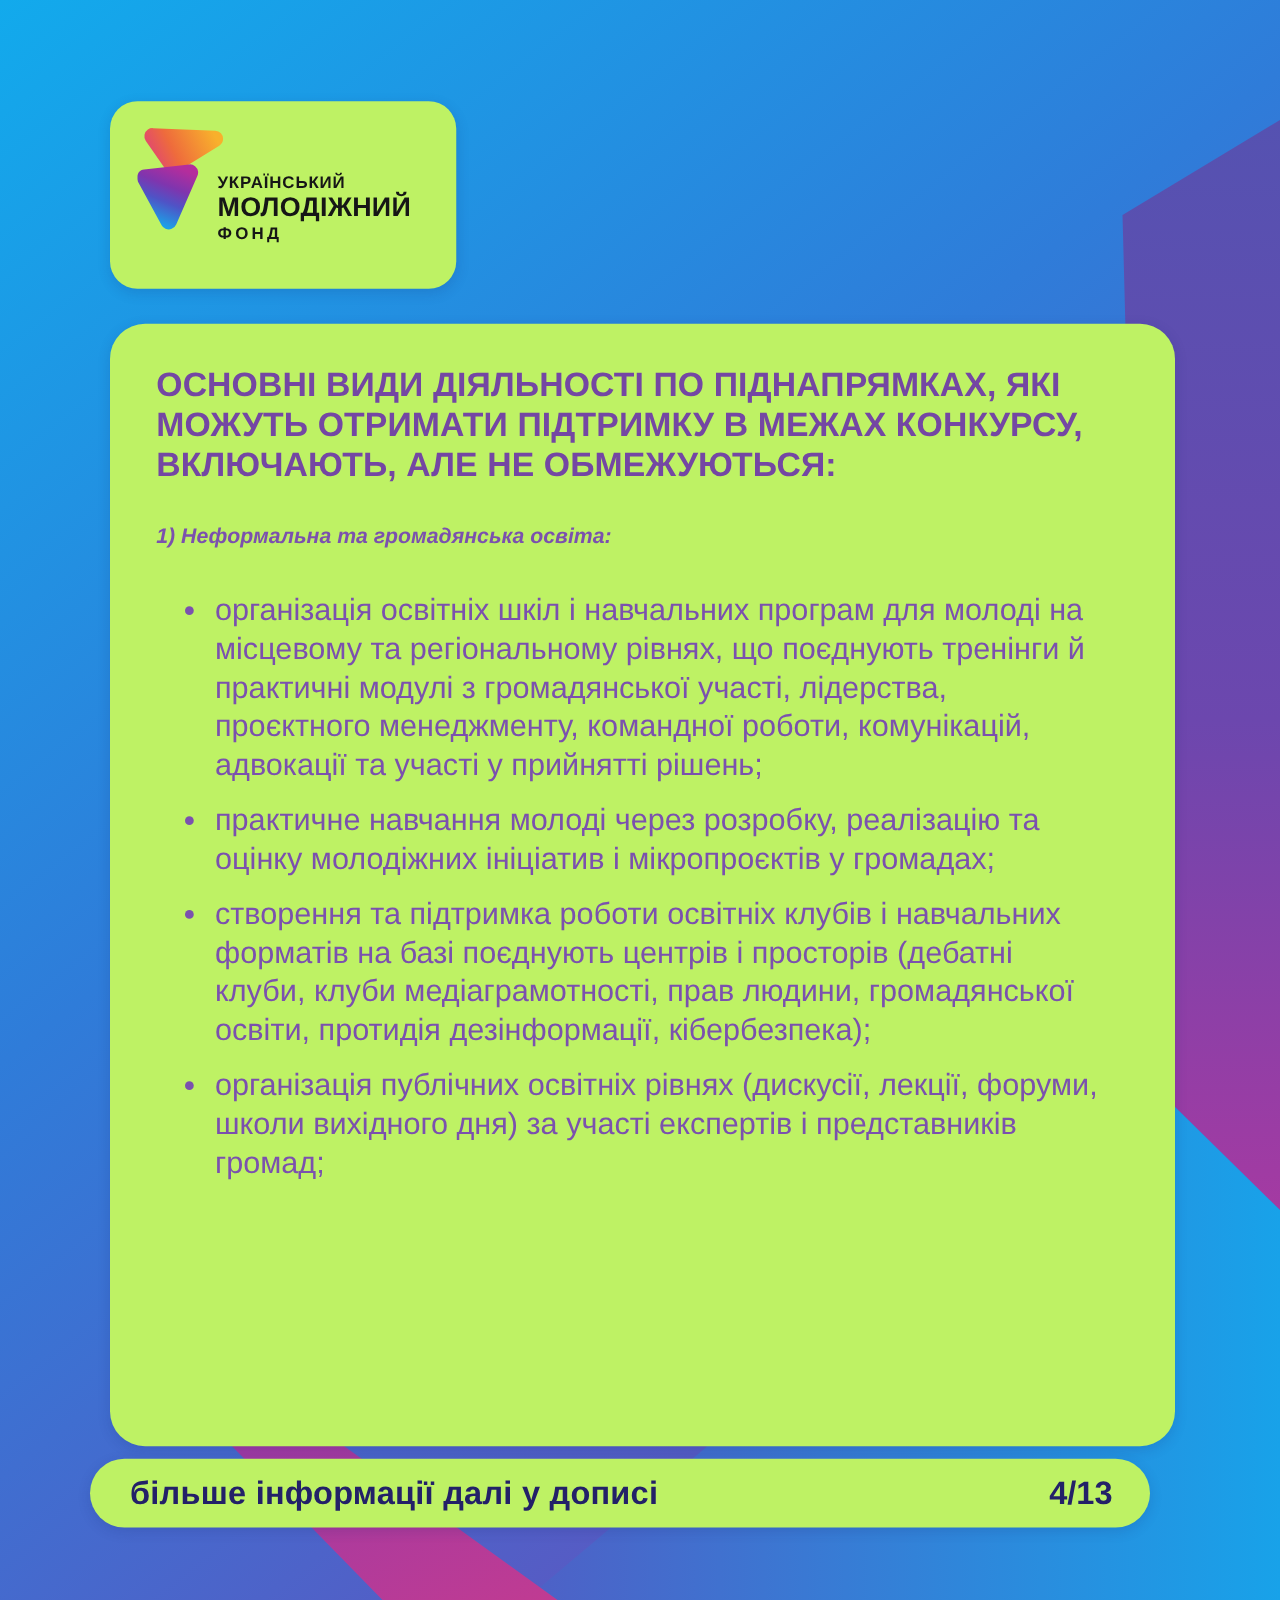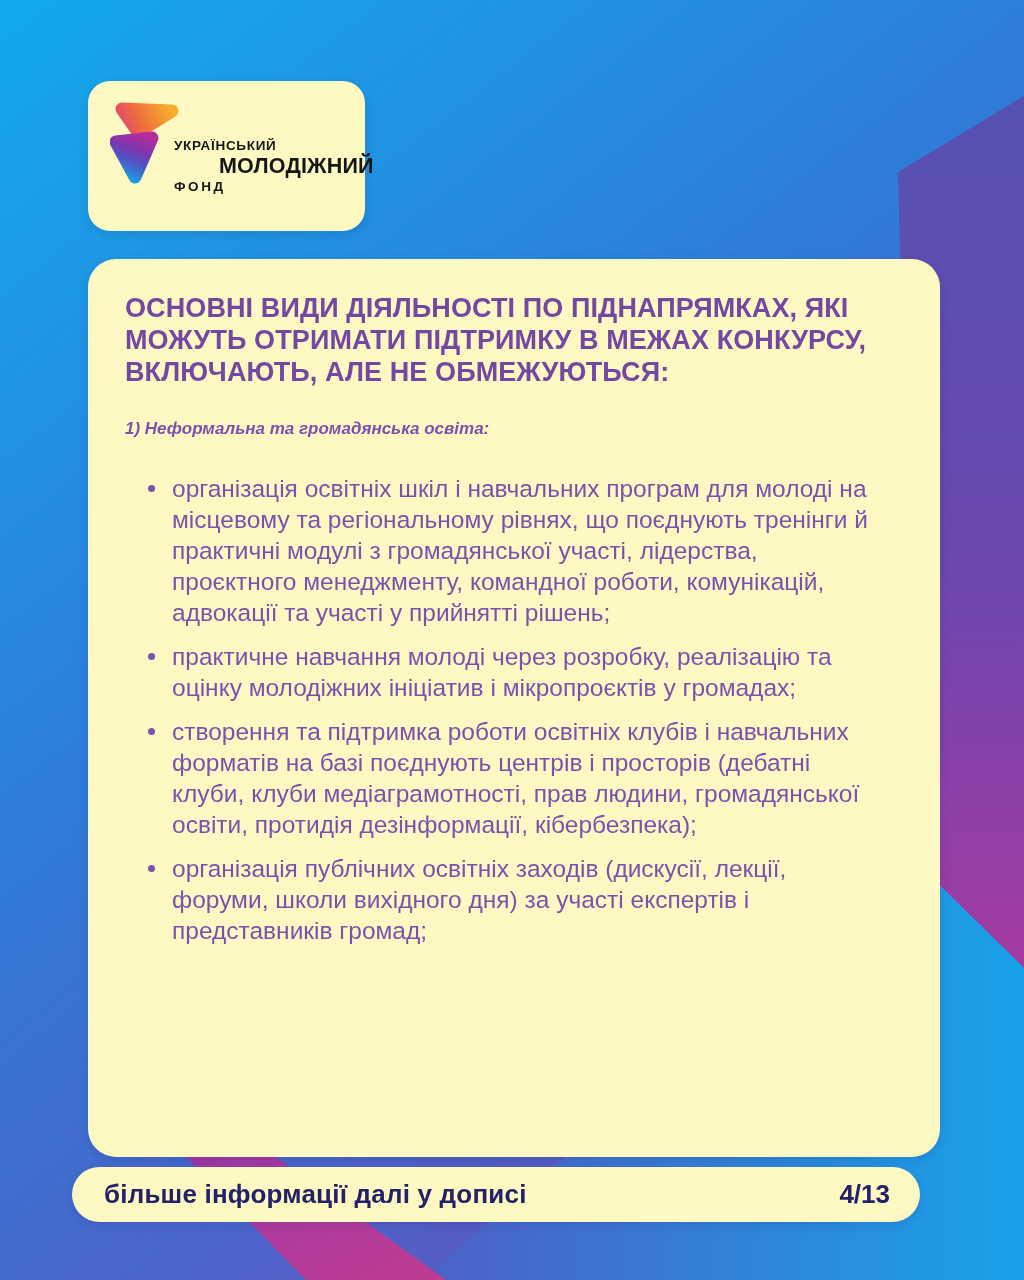--- a/index.html
+++ b/index.html
@@ -5,34 +5,34 @@
   html,body{margin:0;padding:0;}
   body{
     width:1024px;height:1280px;
     font-family:"Liberation Sans","DejaVu Sans",sans-serif;
     overflow:hidden;
   }
   .canvas{position:relative;width:1024px;height:1280px;overflow:hidden;}
   .bg{position:absolute;inset:0;display:block;}
 
   .card{
-    position:absolute;background:#fef9c3;
+    position:absolute;background:#bef264;
     box-shadow:0 3px 10px rgba(18,40,110,0.16);
   }
   .logo-card{left:88px;top:81px;width:277px;height:150px;border-radius:22px;}
   .content-card{left:88px;top:259px;width:852px;height:898px;border-radius:28px;
     padding:33px 45px 0 37px;box-sizing:border-box;overflow:hidden;}
   .footer-bar{left:72px;top:1167px;width:848px;height:55px;border-radius:28px;
     display:flex;align-items:center;justify-content:space-between;
     padding:0 30px 0 32px;box-sizing:border-box;}
 
   .logo-mark{position:absolute;left:22px;top:16px;}
   .logo-text{position:absolute;left:86px;top:58px;color:#161616;line-height:1;}
   .logo-line1{font-size:13.5px;font-weight:700;letter-spacing:0.7px;}
-  .logo-line2{font-size:21.5px;font-weight:800;letter-spacing:0.2px;margin-top:3px;margin-left:45px;}
+  .logo-line2{font-size:21.5px;font-weight:800;letter-spacing:0.2px;margin-top:3px;}
   .logo-line3{font-size:13.5px;font-weight:700;letter-spacing:2.6px;margin-top:3px;}
 
   .heading{
     margin:0;color:#7447A3;font-size:27px;font-weight:800;
     line-height:32px;letter-spacing:0.1px;text-transform:uppercase;
   }
   .subheading{
     margin:26px 0 0 0;color:#7B51AE;font-size:17px;font-weight:700;
     font-style:italic;line-height:30px;
   }
@@ -116,21 +116,21 @@
       <li>
         <span class="dot"></span>
         <span>практичне навчання молоді через розробку, реалізацію та оцінку молодіжних ініціатив і мікропроєктів у громадах;</span>
       </li>
       <li>
         <span class="dot"></span>
         <span>створення та підтримка роботи освітніх клубів і навчальних форматів на базі поєднують центрів і просторів (дебатні клуби, клуби медіаграмотності, прав людини, громадянської освіти, протидія дезінформації, кібербезпека);</span>
       </li>
       <li>
         <span class="dot"></span>
-        <span>організація публічних освітніх заходів (дискусії, лекції, форуми, школи вихідного дня) за участі експертів і представників громад;</span>
+        <span>організація публічних освітніх рівнях (дискусії, лекції, форуми, школи вихідного дня) за участі експертів і представників громад;</span>
       </li>
     </ul>
   </div>
 
   <div class="card footer-bar">
     <span class="footer-note">більше інформації далі у дописі</span>
     <span class="page-indicator">4/13</span>
   </div>
 
 </div>

